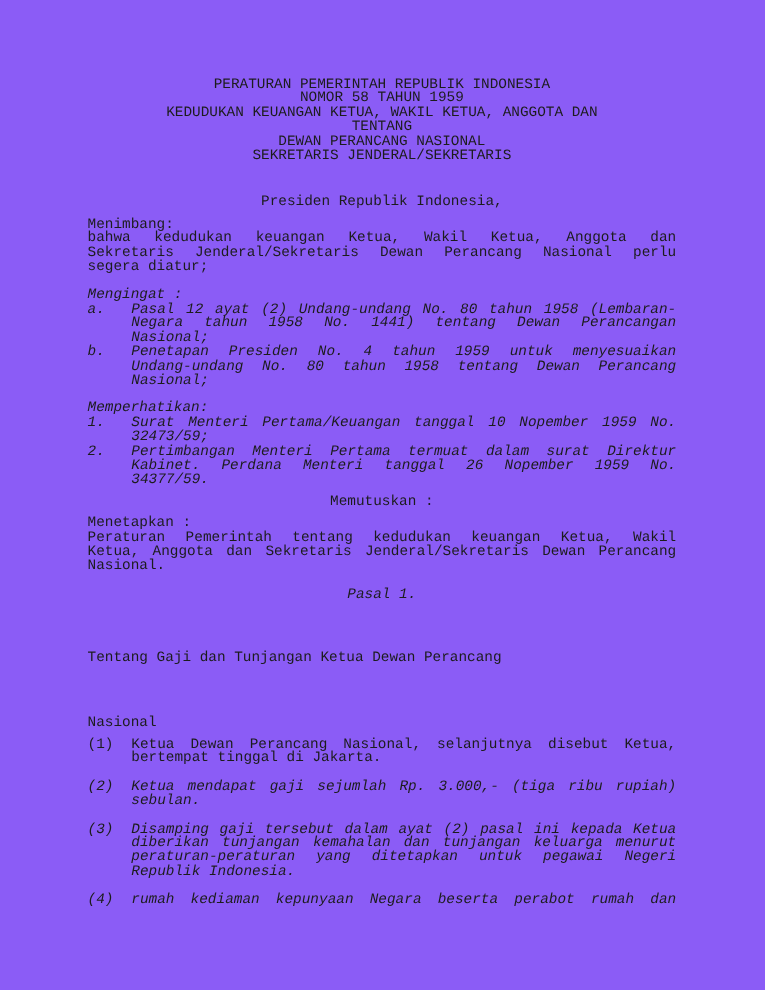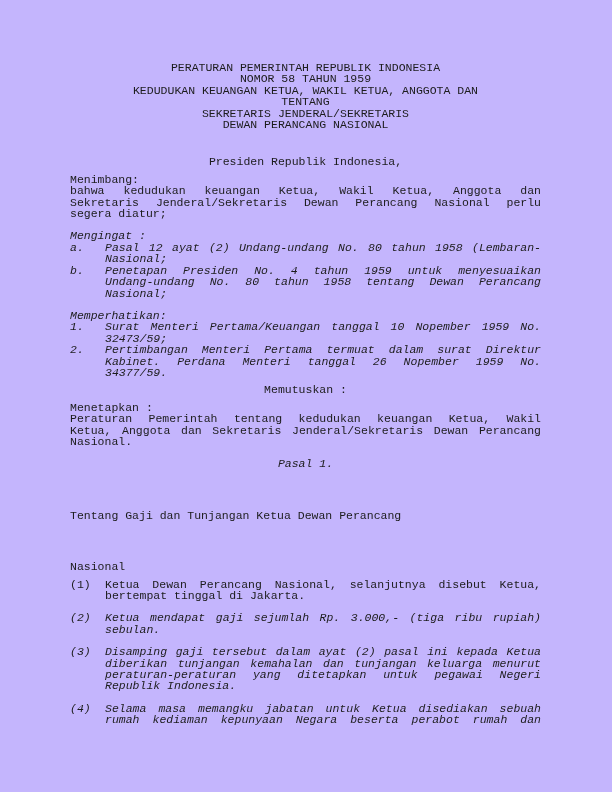--- a/index.html
+++ b/index.html
@@ -5,21 +5,21 @@
   * { margin: 0; padding: 0; box-sizing: border-box; }
   html, body { background: #ffffff; }
   body {
     width: 612px; height: 792px;
     font-family: "Liberation Mono", "DejaVu Sans Mono", monospace;
     font-size: 11.5px;
     line-height: 11.4px;
     color: #1c1c1c;
     overflow: hidden;
   }
-  .page { width: 612px; height: 792px; padding: 62px 71px 0 70px; background: #c4b5fd; }
+  .page { width: 612px; height: 792px; padding: 62px 71px 0 70px; background: #8b5cf6; }
   .center { text-align: center; }
   
   .ln { text-align: justify; text-align-last: justify; white-space: normal; }
   .ln.last { text-align-last: left; }
   .plain .ln { text-align: left; text-align-last: left; margin-top: 40px; }
   .center .ln { text-align: center; text-align-last: center; }
   .item { display: flex; }
   .item .label { width: 35px; flex: none; }
   .item .body { flex: 1; min-width: 0; }
   .mt-a { margin-top: 26px; }
@@ -31,41 +31,42 @@
 </head>
 <body>
 
 <div class="page">
 
   <div class="center">
       <div class="ln">PERATURAN PEMERINTAH REPUBLIK INDONESIA</div>
       <div class="ln">NOMOR 58 TAHUN 1959</div>
       <div class="ln">KEDUDUKAN KEUANGAN KETUA, WAKIL KETUA, ANGGOTA DAN</div>
       <div class="ln">TENTANG</div>
+      <div class="ln last">DEWAN PERANCANG NASIONAL</div>
       <div class="ln">SEKRETARIS JENDERAL/SEKRETARIS</div>
-      <div class="ln last">DEWAN PERANCANG NASIONAL</div>
     </div>
 
   <div class="center mt-a">Presiden Republik Indonesia,</div>
 
   <section class="mt-b">
     <div>Menimbang:</div>
     <div>
         <div class="ln">bahwa kedudukan keuangan Ketua, Wakil Ketua, Anggota dan</div>
         <div class="ln">Sekretaris Jenderal/Sekretaris Dewan Perancang Nasional perlu</div>
         <div class="ln last">segera diatur;</div>
       </div>
   </section>
 
   <section class="mt-c">
     <div>Mengingat :</div>
     <div class="item">
       <span class="label">a.</span>
       <span class="body">
           <div class="ln">Pasal 12 ayat (2) Undang-undang No. 80 tahun 1958 (Lembaran-</div>
+          <div class="ln">Negara tahun 1958 No. 1441) tentang Dewan Perancangan</div>
           <div class="ln last">Nasional;</div>
         </span>
     </div>
     <div class="item">
       <span class="label">b.</span>
       <span class="body">
           <div class="ln">Penetapan Presiden No. 4 tahun 1959 untuk menyesuaikan</div>
           <div class="ln">Undang-undang No. 80 tahun 1958 tentang Dewan Perancang</div>
           <div class="ln last">Nasional;</div>
         </span>
@@ -132,19 +133,18 @@
           <div class="ln">Disamping gaji tersebut dalam ayat (2) pasal ini kepada Ketua</div>
           <div class="ln">diberikan tunjangan kemahalan dan tunjangan keluarga menurut</div>
           <div class="ln">peraturan-peraturan yang ditetapkan untuk pegawai Negeri</div>
           <div class="ln last">Republik Indonesia.</div>
         </span>
     </div>
 
     <div class="item mt-c">
       <span class="label">(4)</span>
       <span class="body">
-          <div class="ln">Selama masa memangku jabatan untuk Ketua disediakan sebuah</div>
           <div class="ln">rumah kediaman kepunyaan Negara beserta perabot rumah dan</div>
         </span>
     </div>
   </section>
 
 </div>
 
 </body></html>

